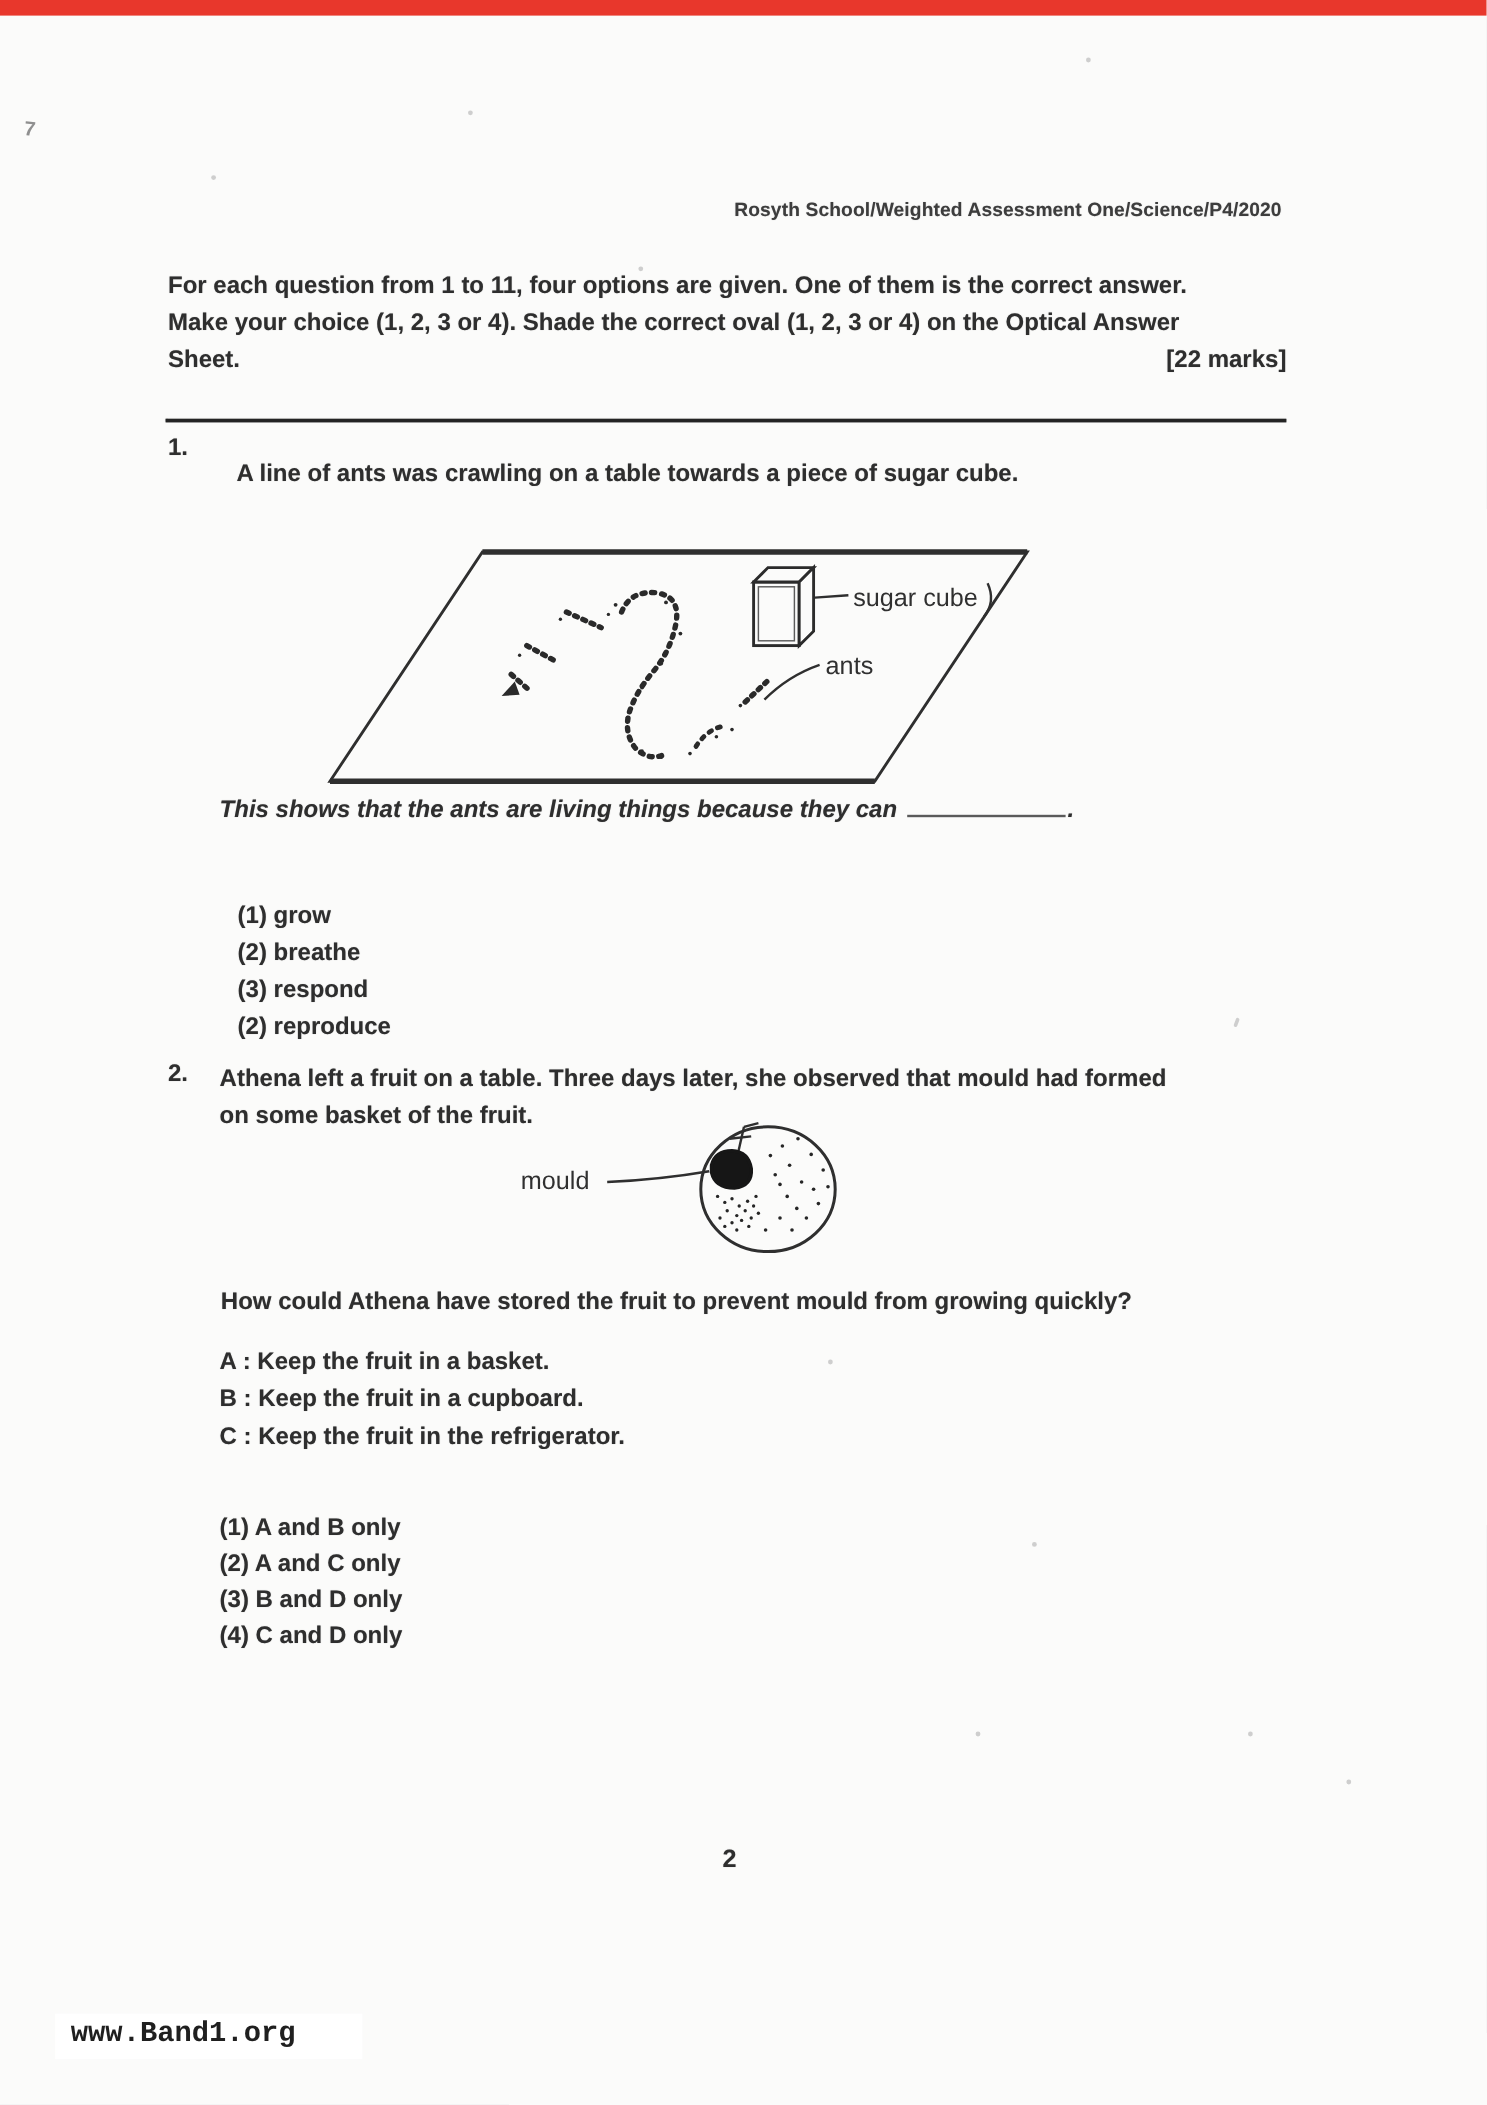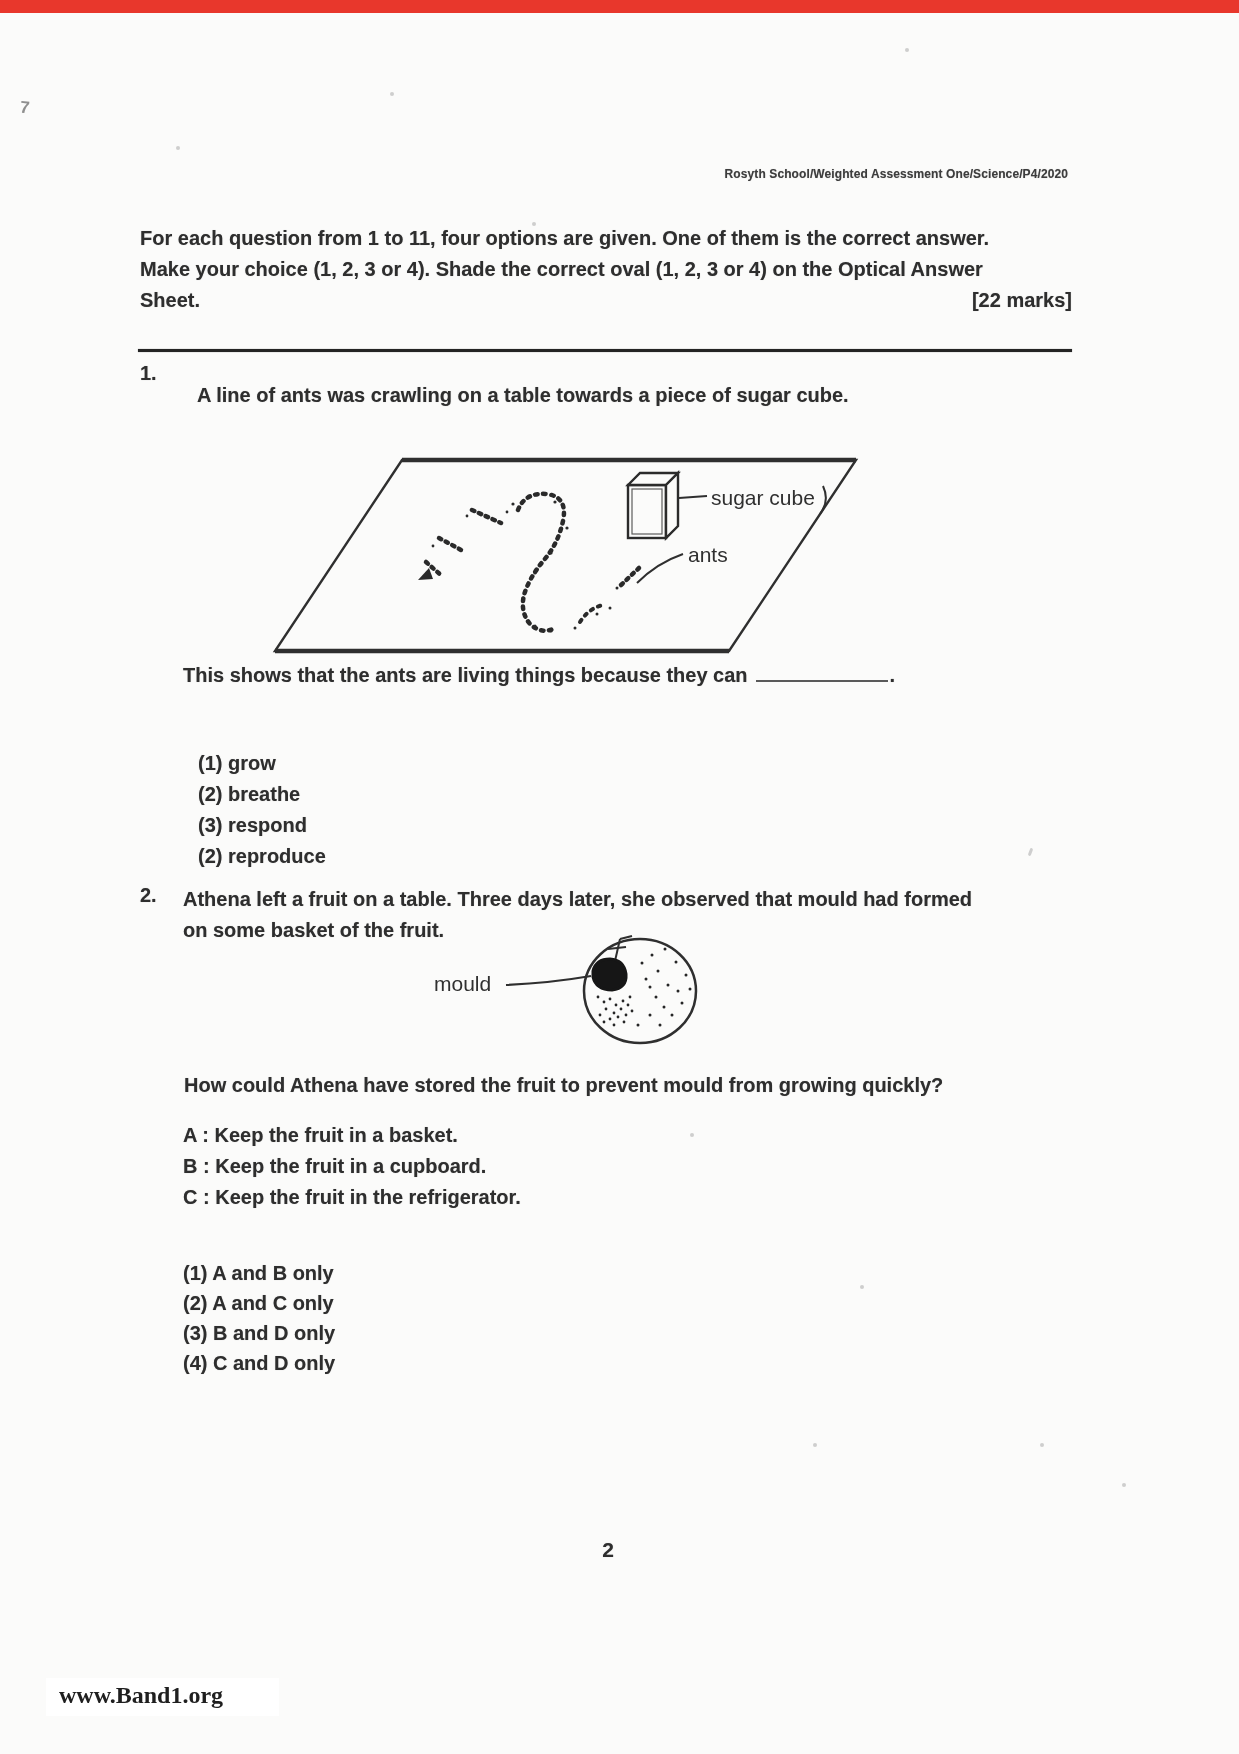--- a/index.html
+++ b/index.html
@@ -3,37 +3,37 @@
 <meta charset="utf-8">
 <style>
   html,body{margin:0;padding:0;background:#e9e9e9;}
   .page{
     position:relative;width:1239px;height:1754px;background:#fbfbfa;
     font-family:"Liberation Sans",sans-serif;overflow:hidden;
   }
   .top-bar{position:absolute;left:0;top:0;width:100%;height:13px;}
   .txt{font-weight:700;color:#2e2e2e;text-shadow:0 0 0.8px rgba(46,46,46,0.38);}
   .stray-mark{position:absolute;left:20px;top:98px;font-size:17px;color:#8f8f8f;font-weight:700;transform:rotate(6deg);}
-  .header{position:absolute;left:560px;top:167px;width:508px;text-align:right;font-size:12px;letter-spacing:0.1px;}
+  .header{position:absolute;left:560px;top:167px;width:508px;text-align:right;font-size:16px;letter-spacing:0.1px;}
   .instructions{position:absolute;left:140px;top:223px;width:932px;font-size:20px;line-height:31px;}
   .iline.last{display:flex;justify-content:space-between;gap:41px;}
   .rule{position:absolute;left:138px;top:349px;width:934px;height:3px;background:#242424;box-shadow:0 0 1px #555;}
   .qnum{position:absolute;font-size:20px;}
   .qtext{position:absolute;font-size:20px;line-height:31px;}
-  .stem{position:absolute;left:183px;top:664px;font-size:20px;}
+  .stem{position:absolute;left:183px;top:664px;font-size:20px;font-style:italic;}
   .blank{display:inline-block;width:132px;height:5px;border-bottom:2.5px solid #5a5a5a;margin:0 2px 0 8px;}
   .opts{position:absolute;font-size:20px;line-height:31px;}
   .statements{position:absolute;font-size:20px;line-height:31px;}
   .diagram-table{position:absolute;left:255px;top:438px;}
   .diagram-fruit{position:absolute;left:420px;top:925px;}
   .dlabel{font-family:"Liberation Sans",sans-serif;font-size:21px;fill:#303030;}
   .page-num{position:absolute;left:0;top:1538px;width:1216px;text-align:center;font-size:21px;}
   .watermark{
     position:absolute;left:46px;top:1678px;background:#ffffff;
-    padding:4px 56px 7px 13px;font-family:Liberation Serif, serif;
+    padding:4px 56px 7px 13px;font-family:Liberation Mono, monospace;
     font-size:24px;color:#1f1f1f;font-weight:700;
   }
   .speck{position:absolute;width:4px;height:4px;border-radius:50%;background:#7a7a7a;opacity:0.35;}
   svg .ink{stroke:#2f2f2f;fill:none;}
 </style>
 </head>
 <body>
 
 <div class="page">
 

